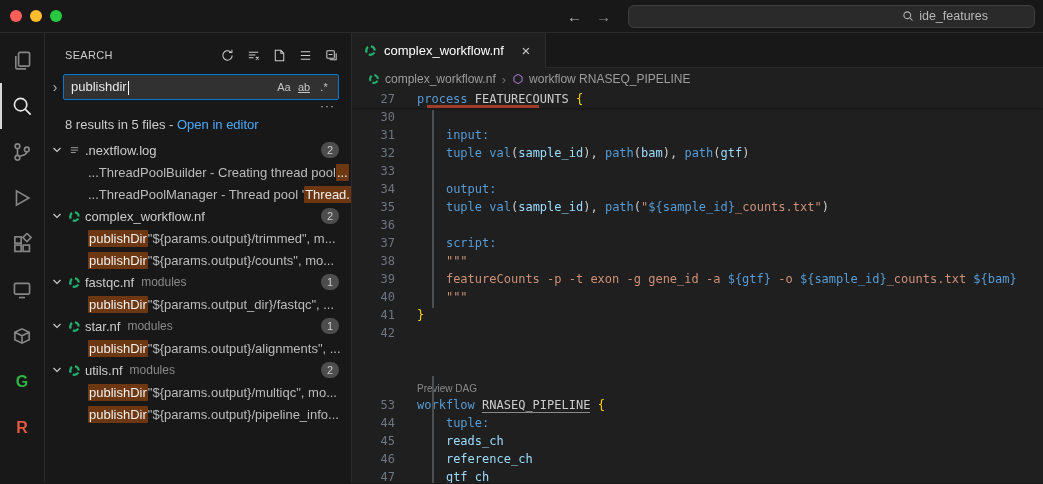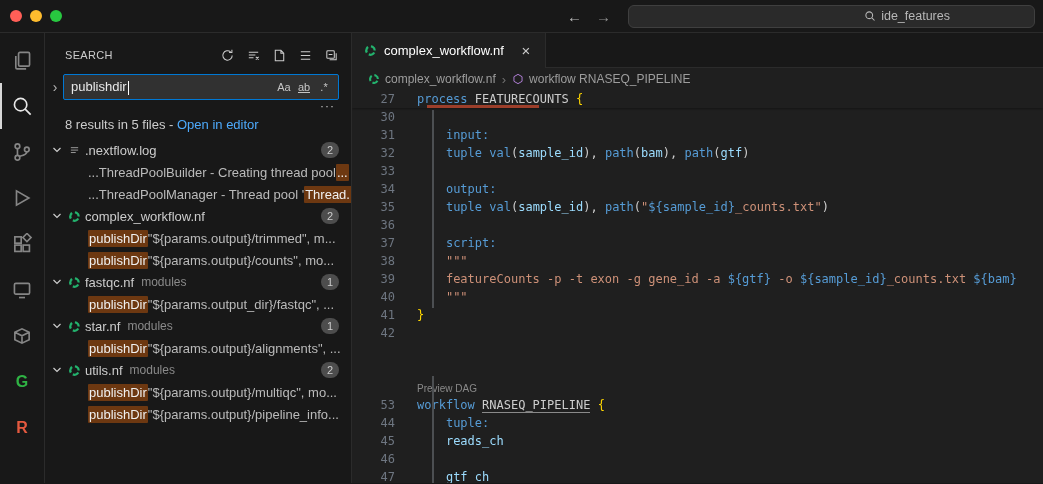--- a/index.html
+++ b/index.html
@@ -7,21 +7,21 @@
   body { font-family:"Liberation Sans","DejaVu Sans",sans-serif; }
   .window { position:relative; width:1043px; height:484px; background:#181818; overflow:hidden; color:#cccccc; }
 
   
   .titlebar { height:33px; display:flex; align-items:center; padding:0 8px 0 10px; background:#181818; border-bottom:1px solid #2b2b2b; }
   .traffic { display:flex; gap:8px; }
   .tl { width:12px; height:12px; border-radius:50%; display:inline-block; }
   .tb-spacer { flex:1; }
   .navarrow { font-size:15px; color:#bdbdbd; padding:0 7px; cursor:default; }
   .navarrow.fwd { color:#8f8f8f; }
-  .command-center { width:407px; height:23px; margin-left:10px; background:#2a2a2a; border:1px solid #3f3f3f; border-radius:6px; display:flex; align-items:center; justify-content:flex-end; padding-right:84px; font-size:12.5px; color:#b8b8b8; gap:5px; }
+  .command-center { width:407px; height:23px; margin-left:10px; background:#2a2a2a; border:1px solid #3f3f3f; border-radius:6px; display:flex; align-items:center; justify-content:flex-end; padding-right:46px; font-size:12.5px; color:#b8b8b8; gap:5px; }
 
   
   .main { display:flex; height:450px; }
 
   
   .activitybar { width:45px; border-right:1px solid #2b2b2b; display:flex; flex-direction:column; align-items:stretch; padding-top:4px; flex:none; }
   .ab-item { height:46px; display:flex; align-items:center; justify-content:center; border-left:2px solid transparent; border-right:2px solid transparent; }
   .ab-item svg { stroke:#868686; fill:none; stroke-width:1.2; }
   .ab-item.active { border-left:2px solid #d7d7d7; }
   .ab-item.active svg { stroke:#e7e7e7; }
@@ -409,20 +409,21 @@
             <div class="cline">
               <span class="ln">44</span>
               <span class="lc"><span class="pl">    </span><span class="kw">tuple:</span></span>
             </div>
             <div class="cline">
               <span class="ln">45</span>
               <span class="lc"><span class="pl">    </span><span class="id">reads_ch</span></span>
             </div>
             <div class="cline">
               <span class="ln">46</span>
+              <span class="lc"><span class="pl">    </span><span class="id">reference_ch</span></span>
             </div>
             <div class="cline">
               <span class="ln">47</span>
               <span class="lc"><span class="pl">    </span><span class="id">gtf_ch</span></span>
             </div>
             <div class="cline">
               <span class="ln">48</span>
               <span class="lc"></span>
             </div>
             <div class="cline">

